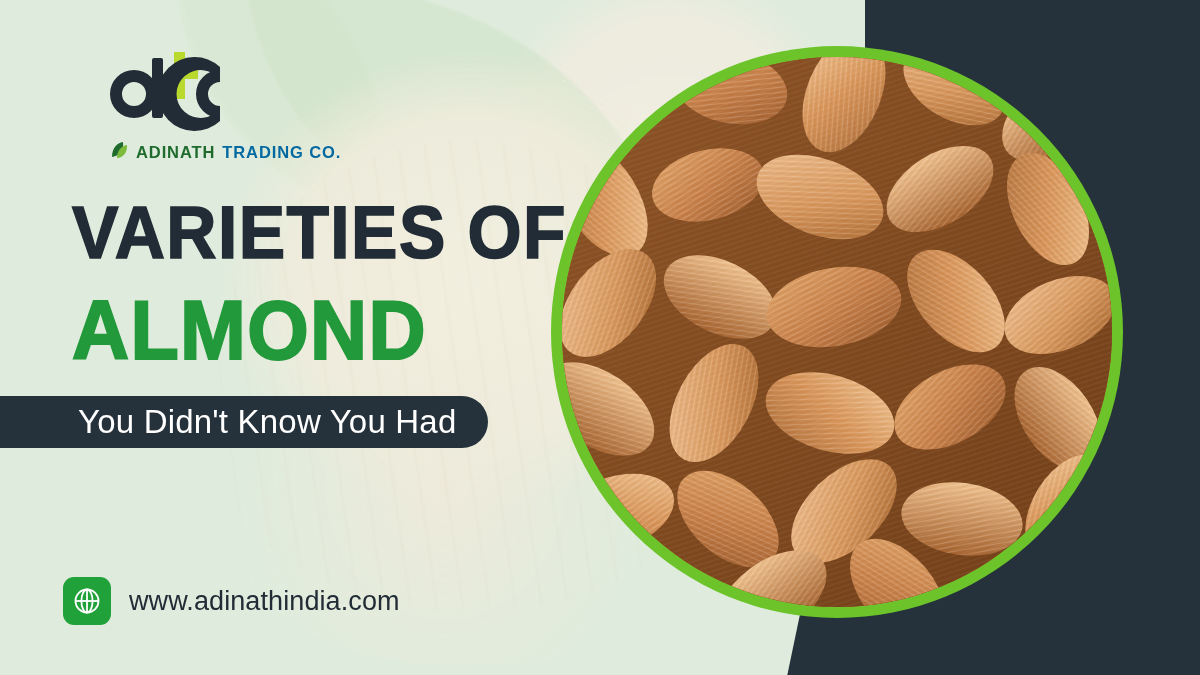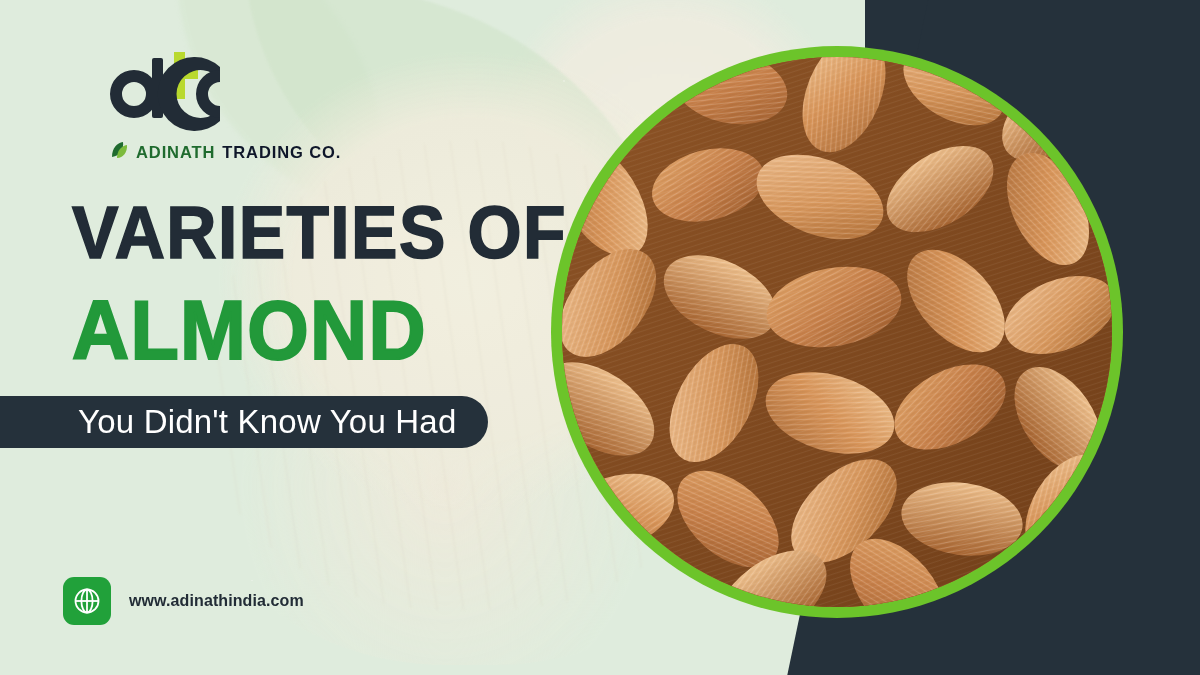--- a/index.html
+++ b/index.html
@@ -111,21 +111,21 @@
   .logo-mark svg{display:block;}
   .logo-word{
     display:flex;align-items:center;gap:7px;margin-top:2px;margin-left:9px;
   }
   .leaf-icon{display:block;}
   .logo-word-text{
     font-size:16.5px;font-weight:700;letter-spacing:.9px;
     font-family:"Liberation Sans", sans-serif;white-space:nowrap;
   }
   .lw-dark{color:#1f6b2e;}
-  .lw-light{color:#0f172a;}
+  .lw-light{color:#0369a1;}
 
   
   .headline-1{
     position:absolute;left:72px;top:196px;
     font-family:"Liberation Sans Narrow","Liberation Sans",sans-serif;
     font-size:74px;line-height:1;font-weight:700;
     letter-spacing:1.5px;
     color:#222c36;
     transform:scaleX(.94);transform-origin:left center;
     -webkit-text-stroke:1.6px #222c36;
@@ -159,21 +159,21 @@
   .footer{
     position:absolute;left:63px;top:577px;
     display:flex;align-items:center;gap:18px;
   }
   .globe-chip{
     width:48px;height:48px;border-radius:11px;background:#21a13a;
     display:flex;align-items:center;justify-content:center;
     flex:none;
   }
   .footer-url{
-    font-size:16px;font-weight:700;color:#222c36;letter-spacing:.1px;
+    font-size:27px;font-weight:400;color:#222c36;letter-spacing:.1px;
     white-space:nowrap;
     font-family:"Liberation Sans", sans-serif;
   }
 </style>
 </head>
 <body>
 
 <div class="canvas">
 
   <div class="bg-base"></div>

